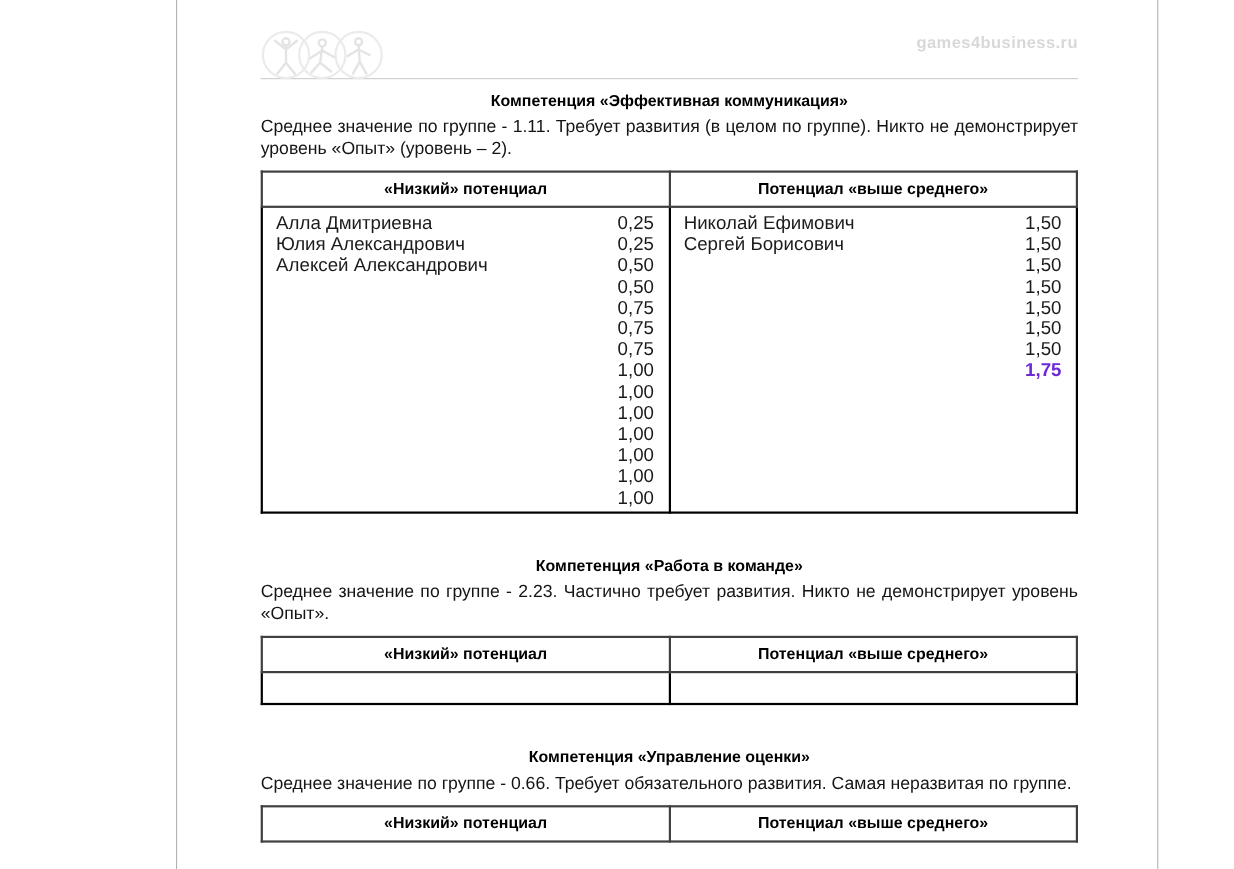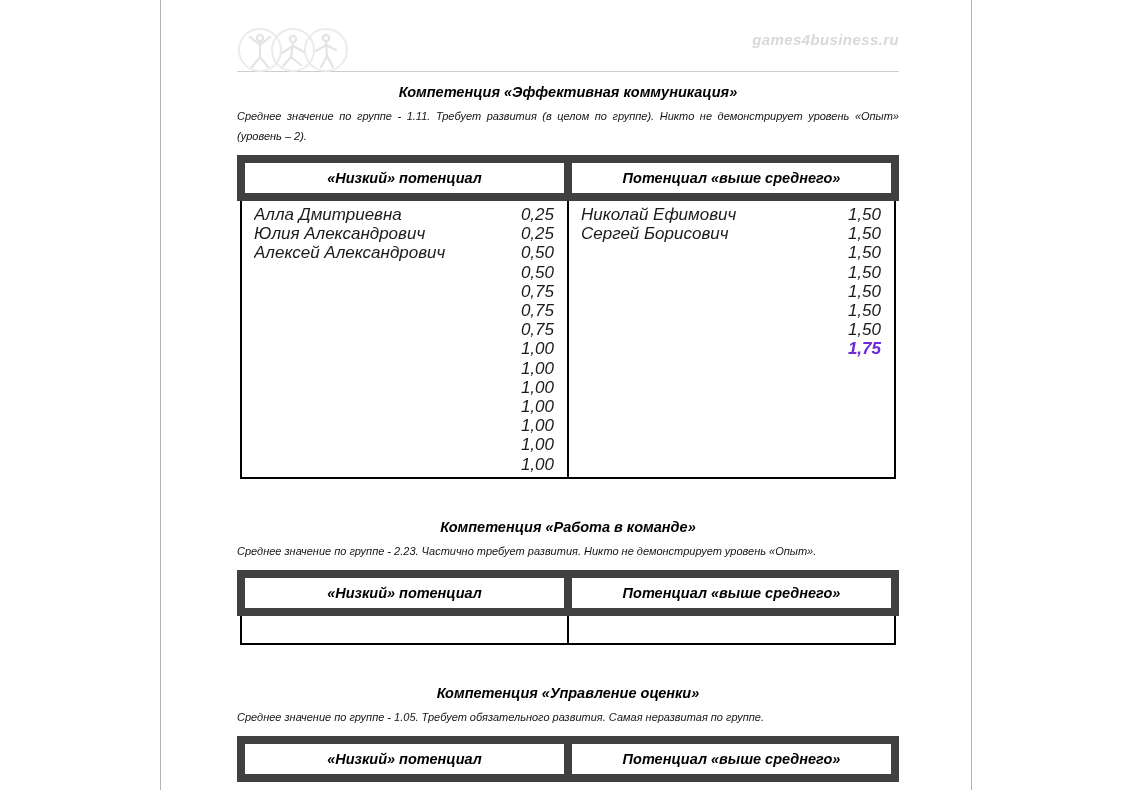--- a/index.html
+++ b/index.html
@@ -7,26 +7,25 @@
     margin: 0; padding: 0;
     width: 1122px; height: 790px;
     background: #ffffff;
     overflow: hidden;
     font-family: "Liberation Sans", "DejaVu Sans", sans-serif;
     color: #1b1b1b;
   }
   .page {
     position: absolute;
     left: 160px; top: 0;
-    width: 812px; height: 790px;
+    width: 893px; height: 790px;
     background: #ffffff;
     border-left: 1px solid #b3b3b3;
     border-right: 1px solid #b3b3b3;
     overflow: hidden;
-    font-style: italic;
   }
   .content { padding: 0 72px 0 76px; }
 
   .doc-header {
     position: relative;
     height: 72px;
     border-bottom: 1px solid #cdcdcd;
   }
   .logo { position: absolute; left: 0; top: 27px; }
   .site-label {
@@ -48,32 +47,32 @@
 
   .sec-heading {
     margin: 0;
     text-align: center;
     font-size: 14.5px; line-height: 17px;
     font-weight: bold; color: #000;
   }
   .summary {
     margin: 5px 0 0 0;
     text-align: justify;
-    font-size: 11px; line-height: 20px;
+    font-size: 16px; line-height: 20px;
     color: #141414;
   }
 
   table.pot-table {
     width: 100%;
     border-collapse: collapse;
     table-layout: fixed;
     margin-top: 9px;
   }
   .pot-table th {
-    border: 8px solid #404040;
+    border: 2px solid #404040;
     font-size: 14.5px; font-weight: bold;
     text-align: center;
     padding: 7px 4px;
     color: #000;
   }
   .pot-table td {
     border: 2px solid #000;
     vertical-align: top;
     padding: 0;
   }
@@ -245,21 +244,21 @@
             <td>
                 <div class="cell"></div>
               </td>
           </tr>
         </tbody>
       </table>
     </section>
 
     <section class="s3">
       <h2 class="sec-heading">Компетенция «Управление оценки»</h2>
-      <p class="summary">Среднее значение по группе - 1.05. Требует обязательного развития. Самая неразвитая по группе.</p>
+      <p class="summary">Среднее значение по группе - 0.66. Требует обязательного развития. Самая неразвитая по группе.</p>
       <table class="pot-table">
         <thead>
           <tr>
             <th>«Низкий» потенциал</th>
             <th>Потенциал «выше среднего»</th>
           </tr>
         </thead>
 
       </table>
     </section>

